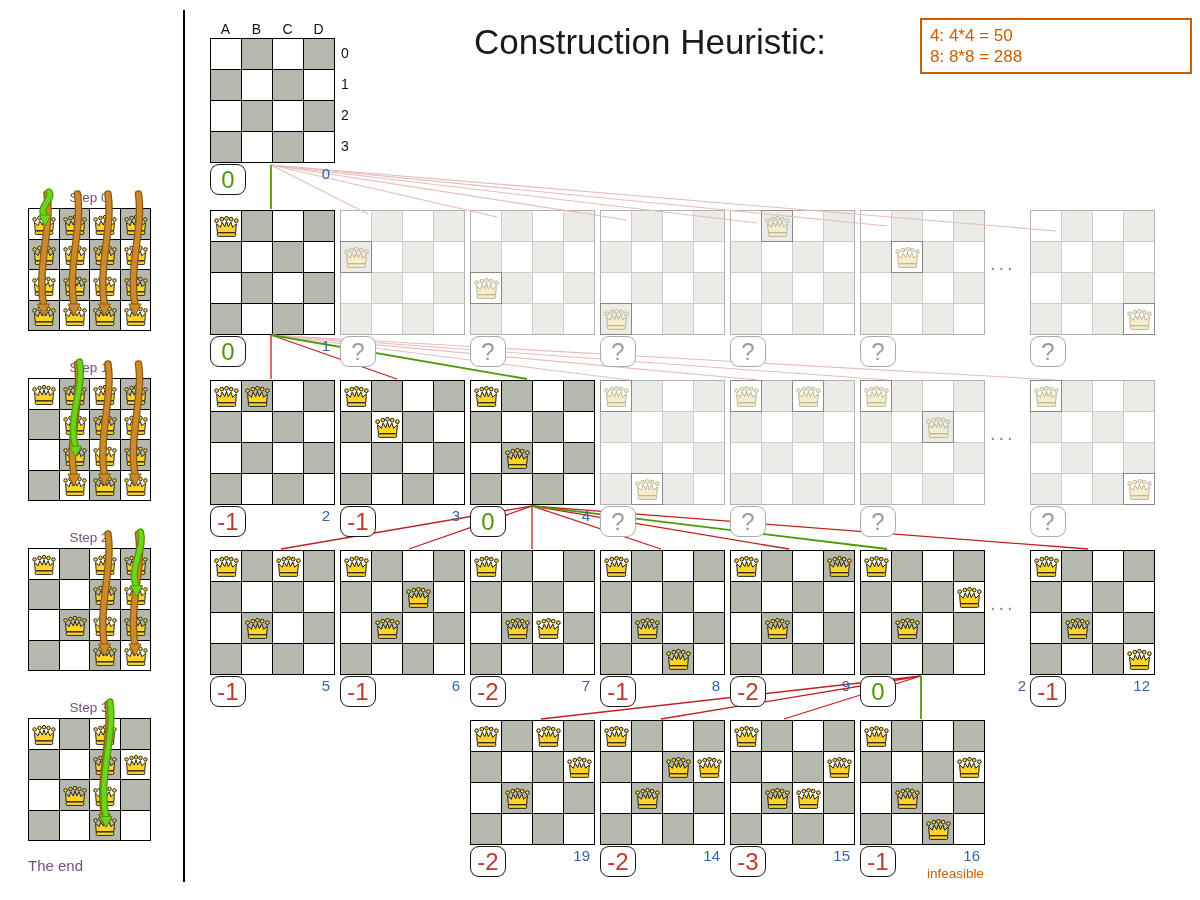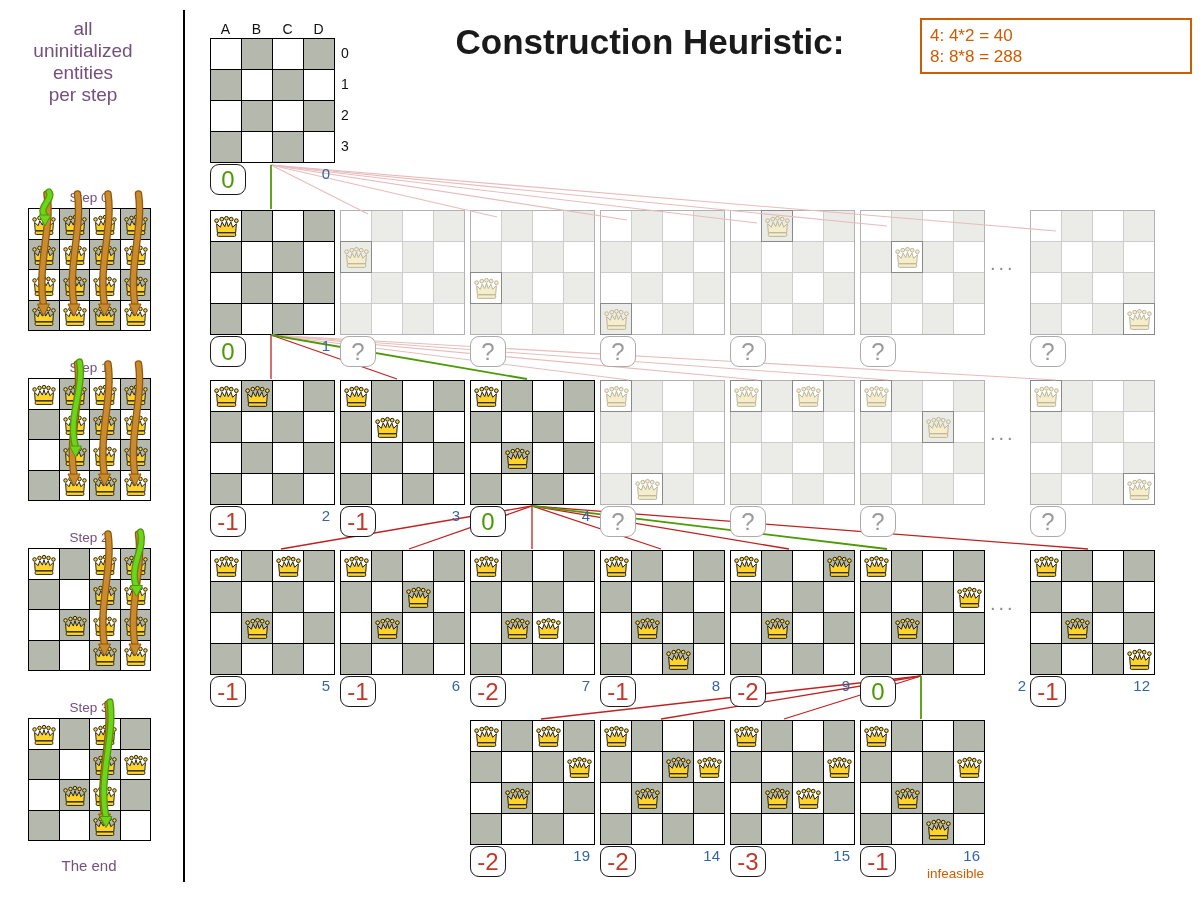--- a/index.html
+++ b/index.html
@@ -1,29 +1,29 @@
 <!DOCTYPE html>
 <html><head>
 <meta charset="utf-8">
 <style>
   html,body{margin:0;padding:0;background:#fff;}
   #stage{position:relative;width:1200px;height:900px;background:#fff;overflow:hidden;
          font-family:"Liberation Sans","DejaVu Sans",sans-serif;}
   .abs{position:absolute;}
   
   .intro{left:4px;top:18px;width:158px;text-align:center;font-size:19px;line-height:22px;}
-  .title-block{left:392px;top:20px;width:516px;text-align:center;color:#1a1a1a;font-weight:bold;}
+  .title-block{left:392px;top:20px;width:516px;text-align:center;color:#1a1a1a;}
   .title-line{font-size:35px;line-height:44px;}
   .subtitle{font-size:19px;margin-top:4px;}
   .note-box{left:920px;top:18px;width:252px;border:2px solid;padding:5px 8px;
             font-size:17px;line-height:21px;}
   .note-indent{padding-left:58px;}
   .sep{left:183px;top:10px;width:2px;height:872px;background:#000;}
   .step-label{width:122px;text-align:center;font-size:13.5px;}
-  .end-label{left:28px;width:122px;top:857px;text-align:center;font-size:15px;}
+  .end-label{left:28px;width:122px;top:857px;text-align:left;font-size:15px;}
   
   .board{position:absolute;border:1px solid #000;background:#000;z-index:1;}
   .board.faded{border-color:#b2b2b2;background:#cdcdcd;}
   .cell{position:absolute;background:#fff;}
   .cell.dark{background:#b5b8ad;}
   .board.faded .cell{background:#fff;}
   .board.faded .cell.dark{background:#ebebe8;}
   .board.faded .cell.qcell{box-shadow:0 0 0 1px #8a8a8a;z-index:1;}
   .q{position:absolute;z-index:2;}
   .hdr{position:absolute;font-size:14px;color:#111;z-index:1;}
@@ -38,35 +38,29 @@
   .infeasible{position:absolute;font-size:13.5px;text-align:right;z-index:4;}
   #edges{position:absolute;left:0;top:0;z-index:3;pointer-events:none;}
   .stepboard-wrap{position:absolute;z-index:1;}
   .arrows{position:absolute;overflow:visible;z-index:3;pointer-events:none;}
 </style>
 </head>
 <body>
 
 <div id="stage">
 
-  <div class="abs intro" style="color: rgb(117, 80, 123);">
-    <div>all</div>
-    <div>uninitialized</div>
-    <div>entities</div>
-    <div>per step</div>
-  </div>
 
   <div class="abs sep"></div>
 
   <div class="abs title-block">
     <div class="title-line">Construction Heuristic:</div>
   </div>
 
   <div class="abs note-box" style="color: rgb(206, 92, 0); border-color: rgb(206, 92, 0);">
-    <div>4: 4*2 = 40</div>
+    <div>4: 4*4 = 50</div>
     <div>8: 8*8 = 288</div>
   </div>
 
   <div class="abs end-label" style="color: rgb(117, 80, 123);">The end</div>
 
   <div id="dyn">
       <div class="board root" style="left:210px;top:38px;width:123px;height:123px">
         <div class="cell" style="left:0px;top:0px;width:30px;height:30px"></div>
         <div class="cell dark" style="left:31px;top:0px;width:30px;height:30px"></div>
         <div class="cell" style="left:62px;top:0px;width:30px;height:30px"></div>

